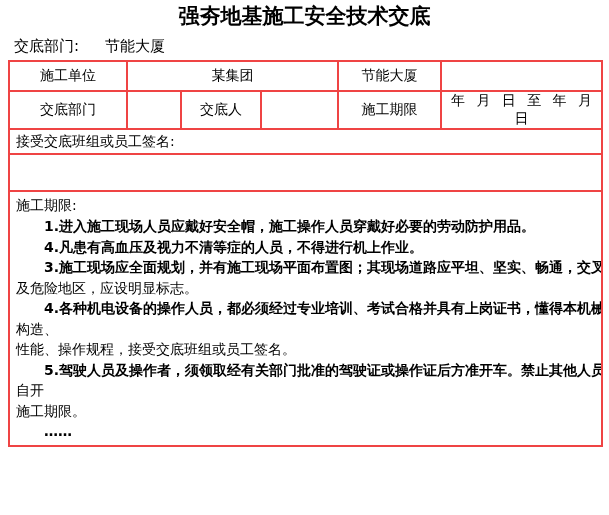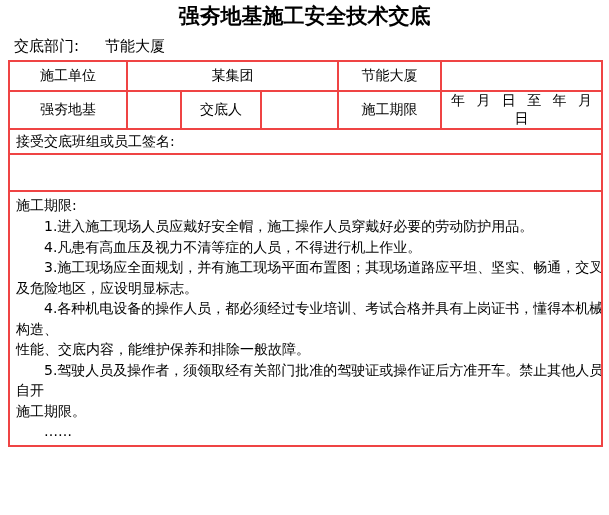--- a/index.html
+++ b/index.html
@@ -42,21 +42,21 @@
   tr.r2 td { height:30px; }
   tr.r3 td { height:26px; }
   tr.r4 td { height:23px; }
   tr.r5 td { height:35px; }
   tr.r6 td { height:253px; }
   tr.r7 td { height:43px; }
   .pad { padding:3px 0 0 6px; }
   .dates { word-spacing:3px;font-family:Liberation Mono, monospace; }
   .content-label { line-height:21px; }
   .cl { line-height:20.5px; white-space:nowrap; }
-  .cl.in { text-indent:28px; }
+  .cl.in { text-indent:28px;font-weight:bold; }
 </style>
 </head>
 <body>
 
 <div class="title">强夯地基施工安全技术交底</div>
 
 <div class="project-line">
   <span>交底部门:</span><span class="value">节能大厦</span>
 </div>
 
@@ -70,21 +70,21 @@
       <col style="width:161px">
   </colgroup>
   <tbody>
       <tr class="r1">
     <td class="ctr">施工单位</td>
     <td class="ctr" colspan="3">某集团</td>
     <td class="ctr">节能大厦</td>
     <td class="ctr"></td>
   </tr>
   <tr class="r3">
-    <td class="ctr">强夯地基</td>
+    <td class="ctr">交底部门</td>
     <td class="ctr"></td>
     <td class="ctr">交底人</td>
     <td class="ctr"></td>
     <td class="ctr">施工期限</td>
     <td class="ctr dates">年 月 日 至  年 月 日</td>
   </tr>
   <tr class="r4">
     <td class="top" colspan="6">
       <div class="pad">接受交底班组或员工签名:</div>
     </td>
@@ -95,21 +95,21 @@
   <tr class="r6">
     <td class="top" colspan="6">
       <div class="pad">
         <div class="content-label">施工期限:</div>
         <div class="cl in">1.进入施工现场人员应戴好安全帽，施工操作人员穿戴好必要的劳动防护用品。</div>
         <div class="cl in">4.凡患有高血压及视力不清等症的人员，不得进行机上作业。</div>
         <div class="cl in">3.施工现场应全面规划，并有施工现场平面布置图；其现场道路应平坦、坚实、畅通，交叉点</div>
         <div class="cl">及危险地区，应设明显标志。</div>
         <div class="cl in">4.各种机电设备的操作人员，都必须经过专业培训、考试合格并具有上岗证书，懂得本机械的</div>
         <div class="cl">构造、</div>
-        <div class="cl">性能、交底内容，能维护保养和排除一般故障。</div>
+        <div class="cl">性能、操作规程，接受交底班组或员工签名。</div>
         <div class="cl in">5.驾驶人员及操作者，须领取经有关部门批准的驾驶证或操作证后方准开车。禁止其他人员擅</div>
         <div class="cl">自开</div>
         <div class="cl">施工期限。</div>
         <div class="cl in">……</div>
       </div>
     </td>
   </tr>
 </tbody>
   </table>
 

